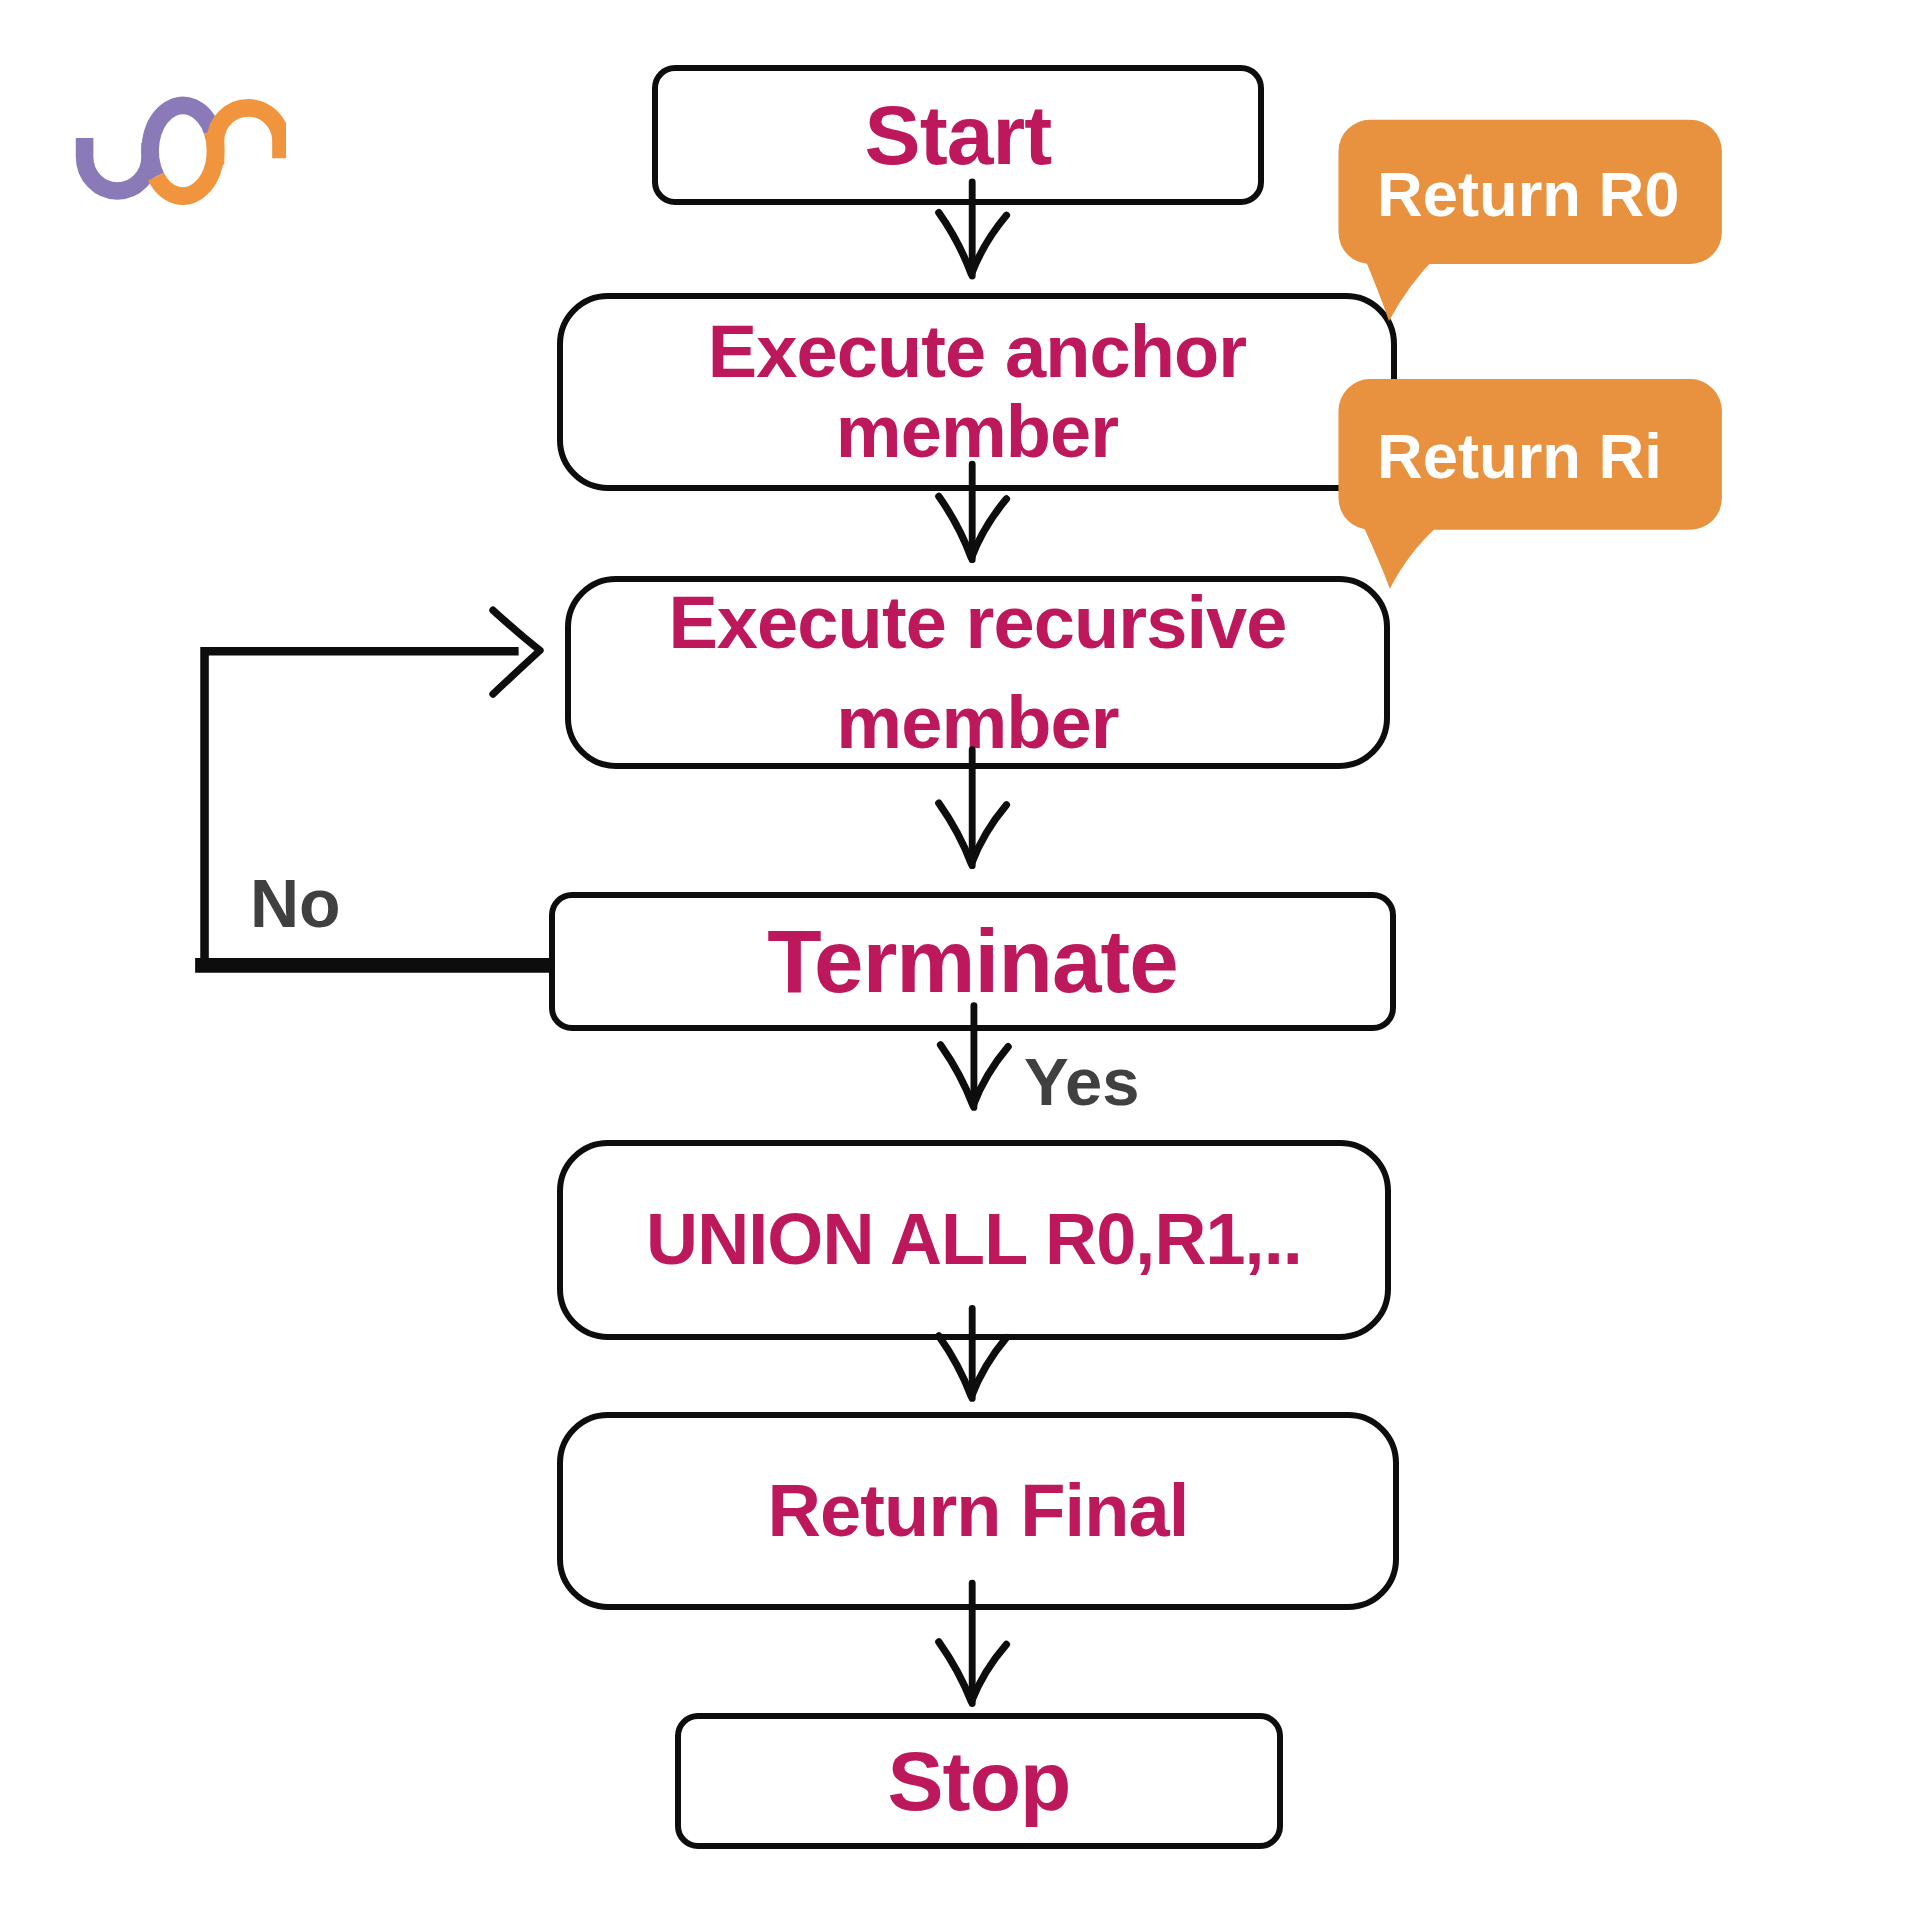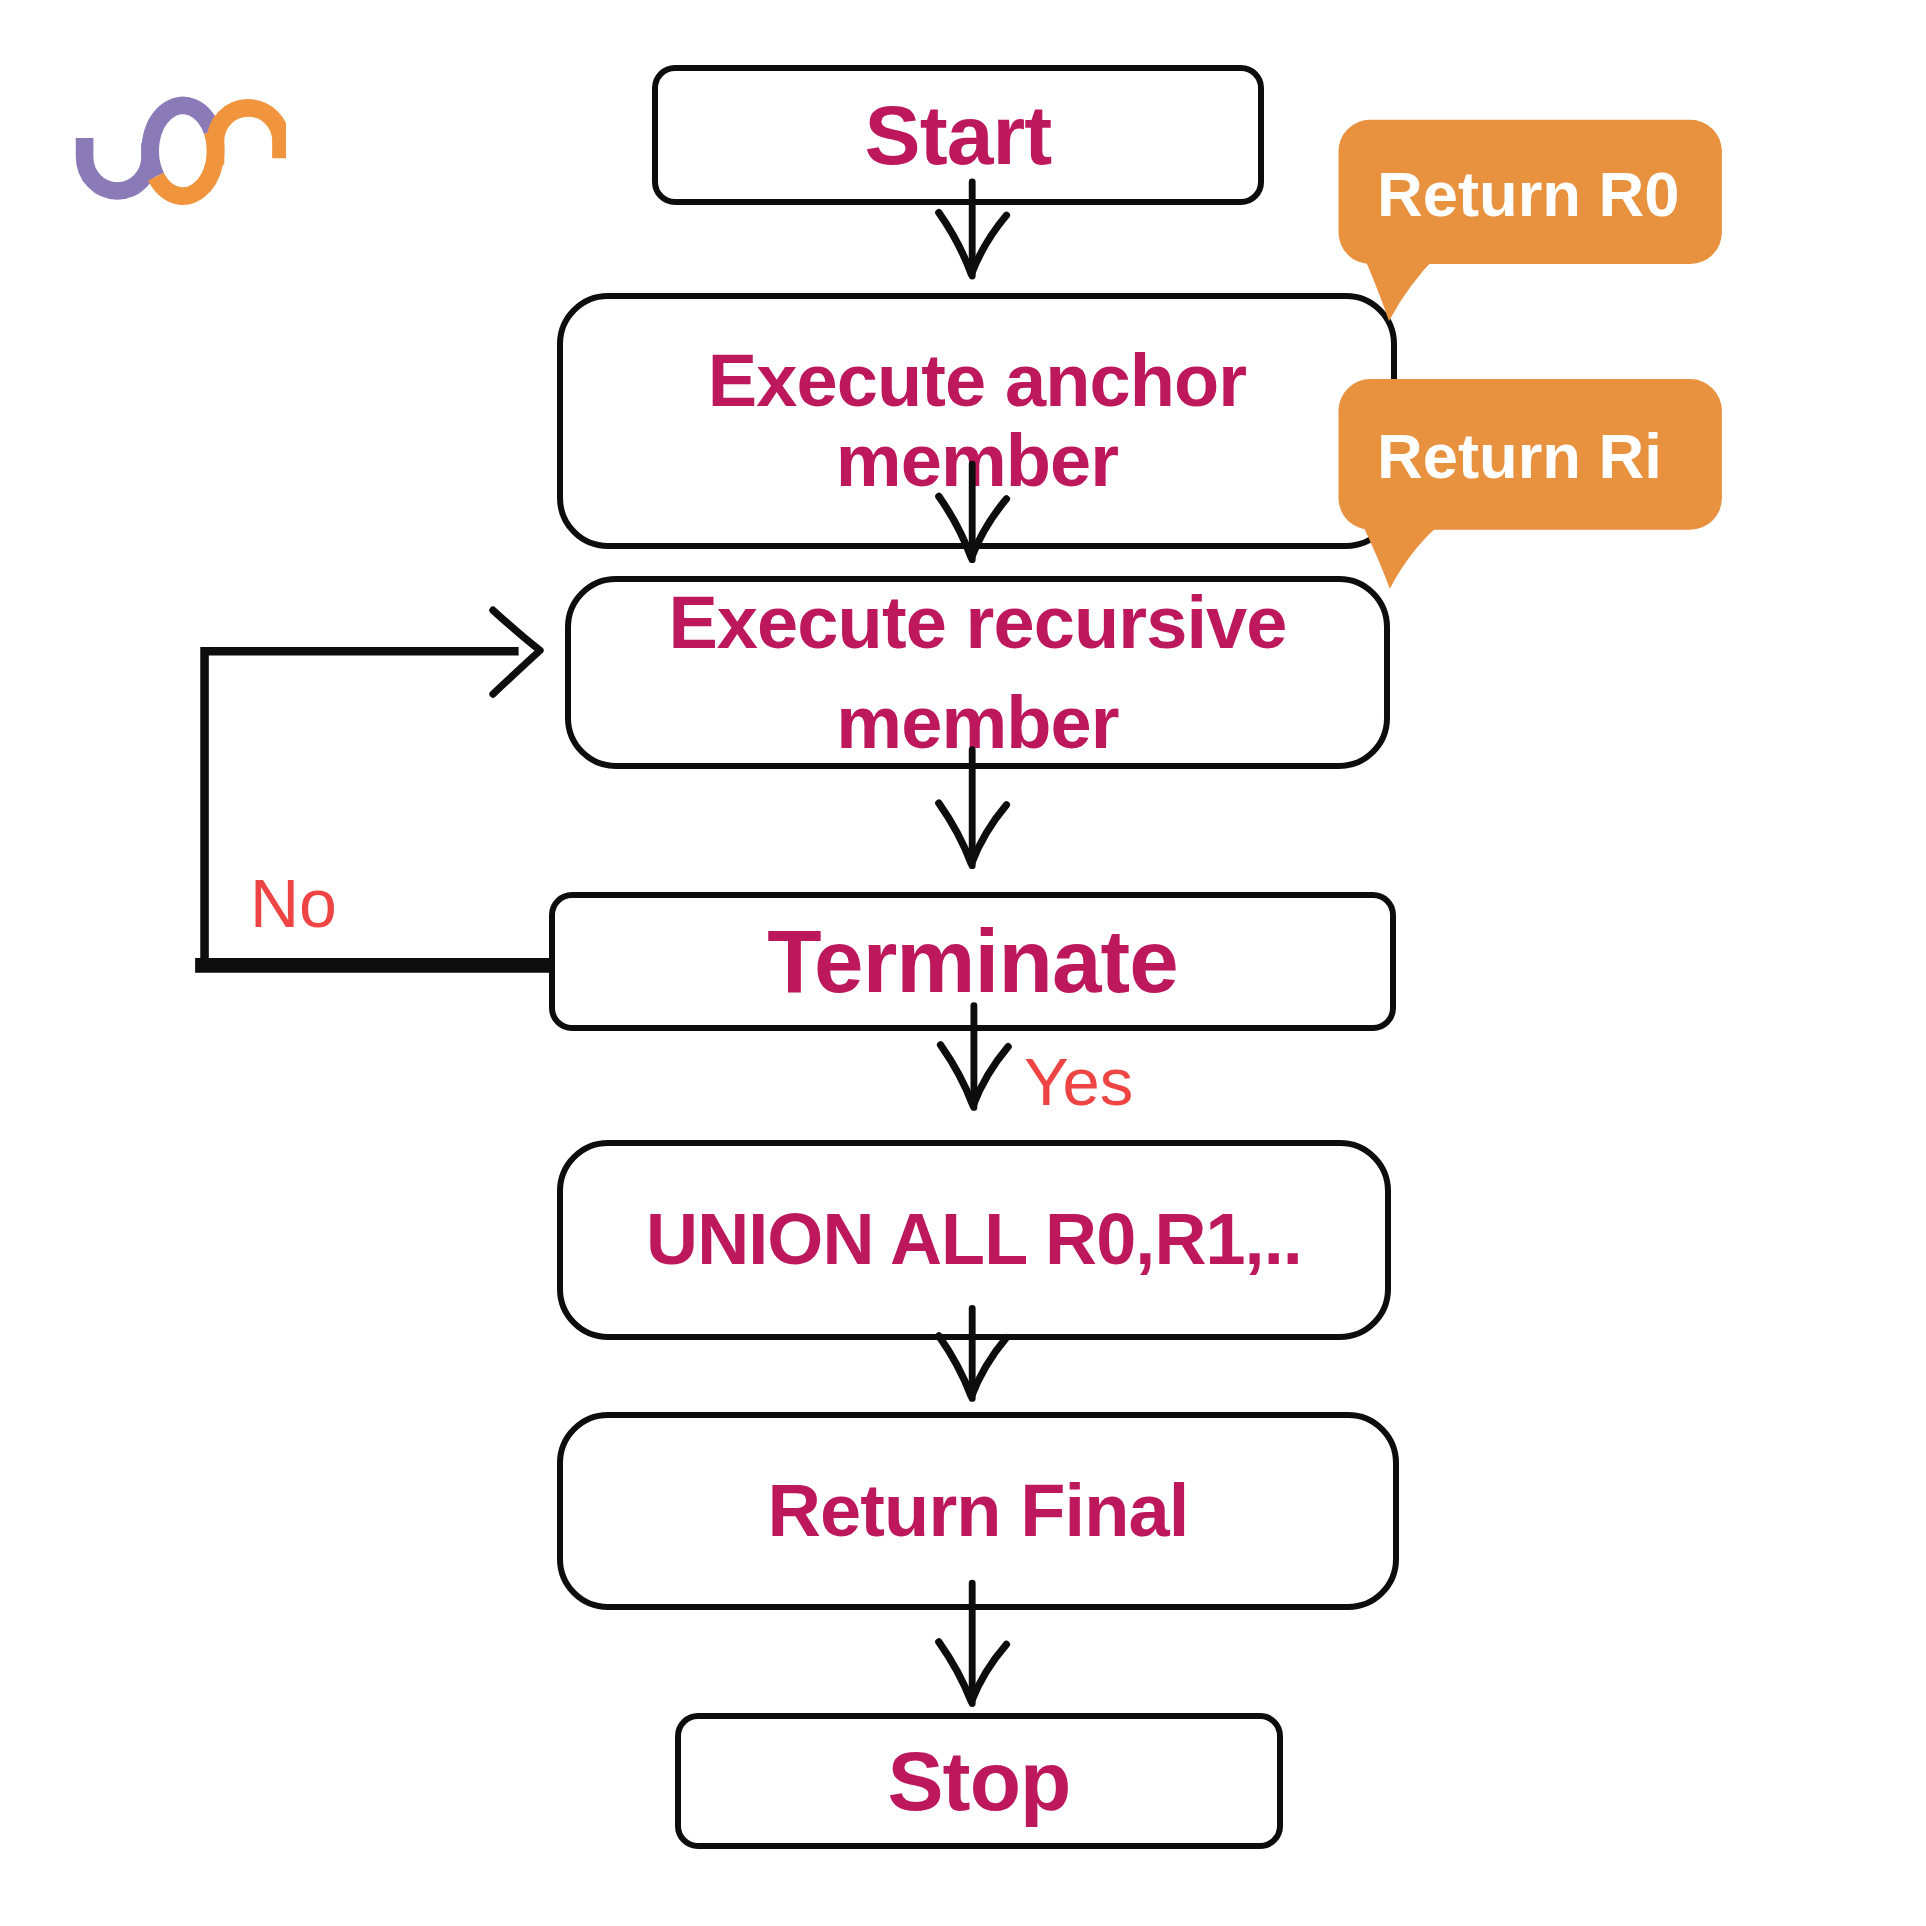--- a/index.html
+++ b/index.html
@@ -31,32 +31,32 @@
     justify-content: center;
     text-align: center;
     z-index: 2;
     letter-spacing: -0.9px;
   }
   .node .ln { line-height: 1.08; white-space: nowrap; }
   .r-small { border-radius: 23px; }
   .r-big   { border-radius: 51px; }
 
   #node-start     { left: 652px; top: 65px;  width: 612px; height: 140px; font-size: 84px; }
-  #node-anchor    { left: 557px; top: 293px;  width: 840px; height: 256px; font-size: 74px; }
+  #node-anchor    { left: 557px; top: 293px;  width: 840px; height: 198px; font-size: 74px; }
   #node-recursive { left: 565px; top: 576px; width: 825px; height: 193px; font-size: 74px; gap: 20px; }
   #node-terminate { left: 549px; top: 892px; width: 847px; height: 139px; font-size: 89px; }
   #node-union     { left: 557px; top: 1140px; width: 834px; height: 200px; font-size: 72px; }
   #node-final     { left: 557px; top: 1412px; width: 842px; height: 198px; font-size: 74px; gap: 14px; }
   #node-stop      { left: 675px; top: 1713px; width: 608px; height: 136px; font-size: 84px; }
 
   
   .edge-label {
     position: absolute;
-    color: #ef4444;
-    font-weight: 400;
+    color: #404040;
+    font-weight: 700;
     z-index: 3;
     letter-spacing: 0px;
   }
   #label-no  { left: 250px;  top: 864px; font-size: 68px; }
   #label-yes { left: 1024px; top: 1043px; font-size: 67px; }
 
   
   #overlay {
     position: absolute;
     left: 0; top: 0;

